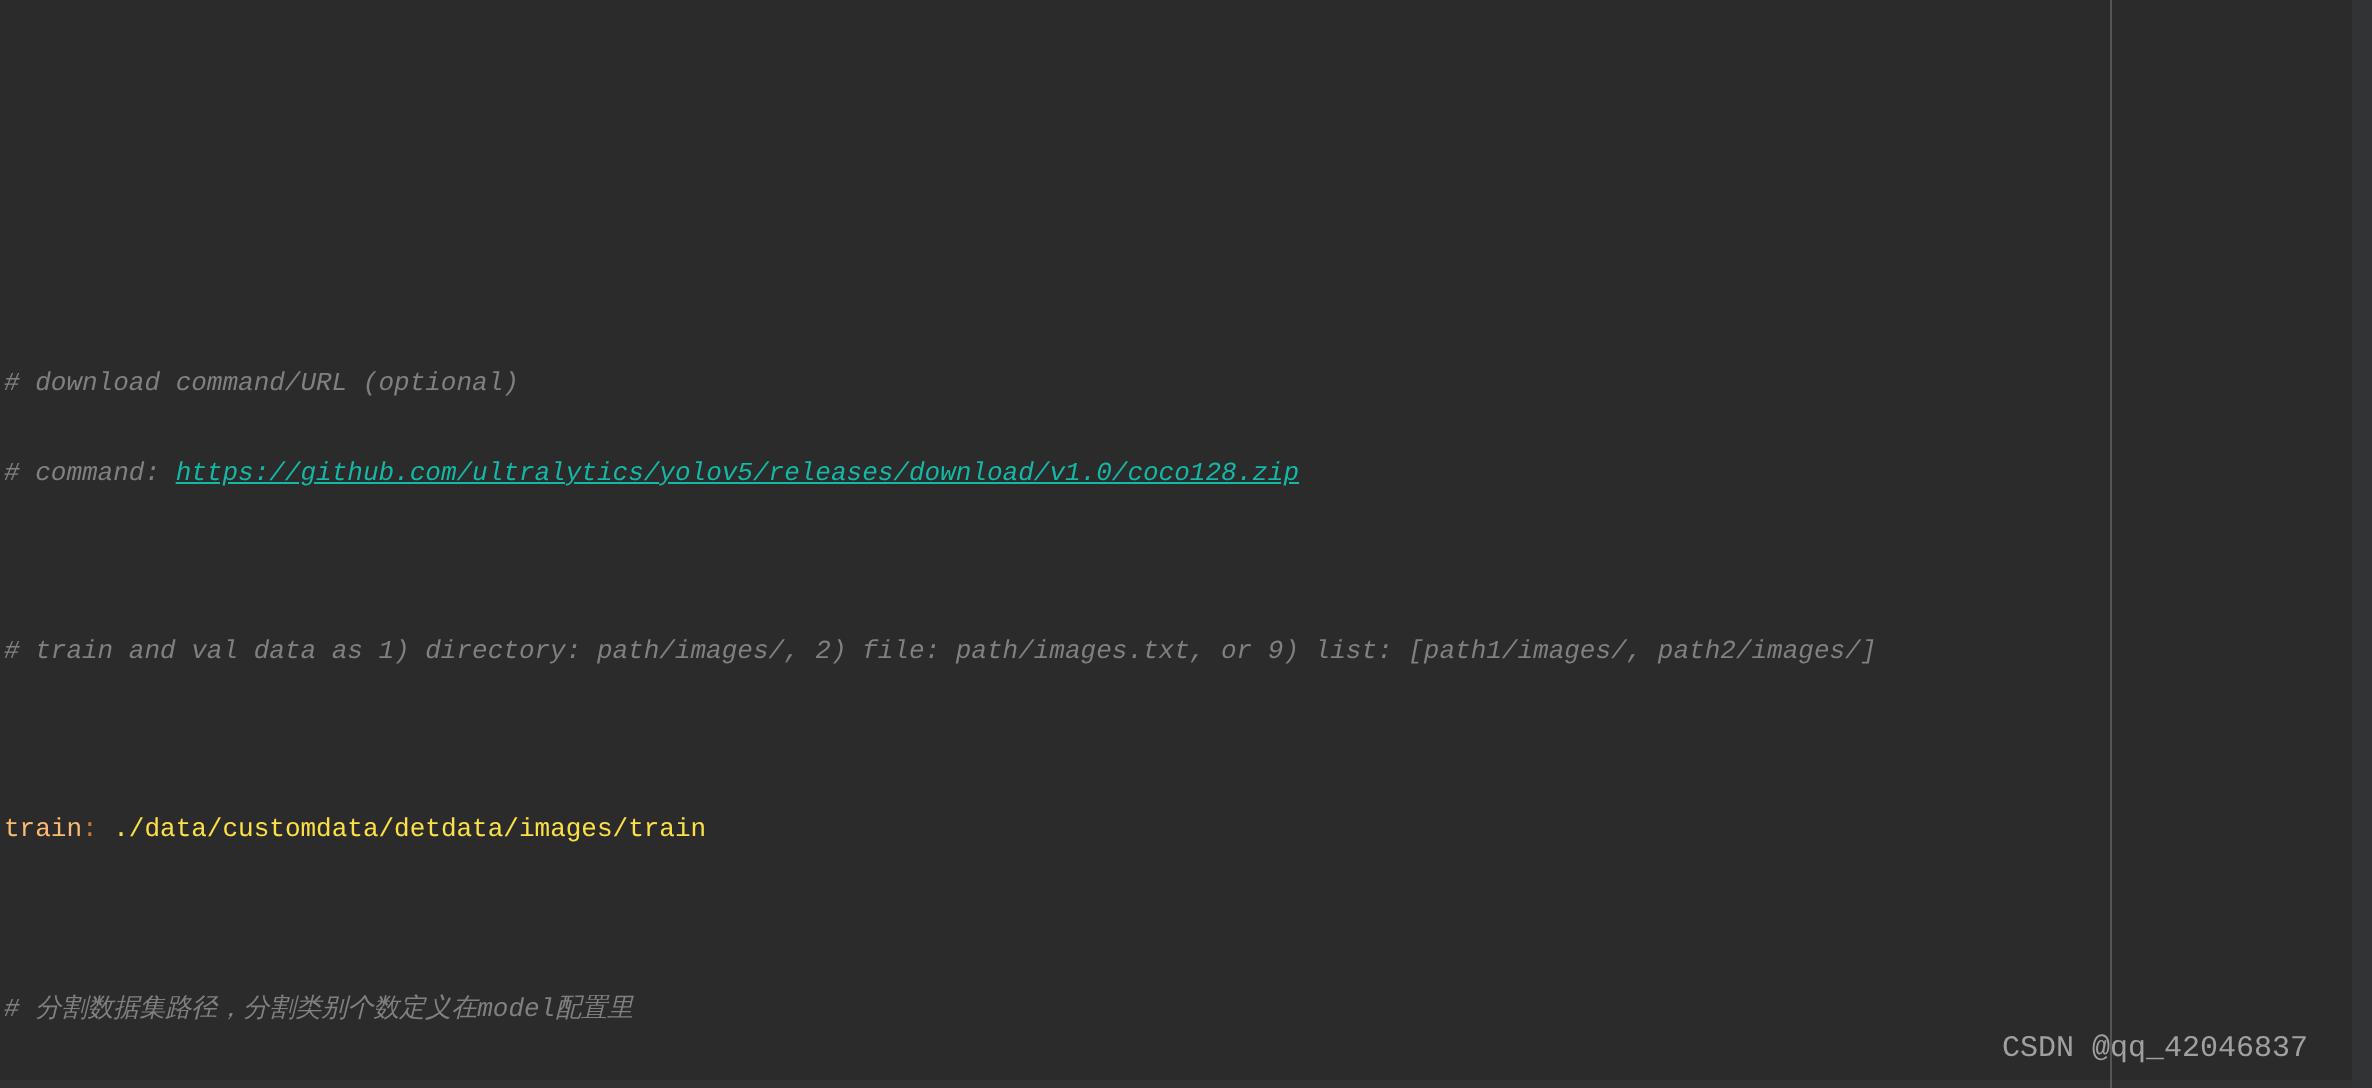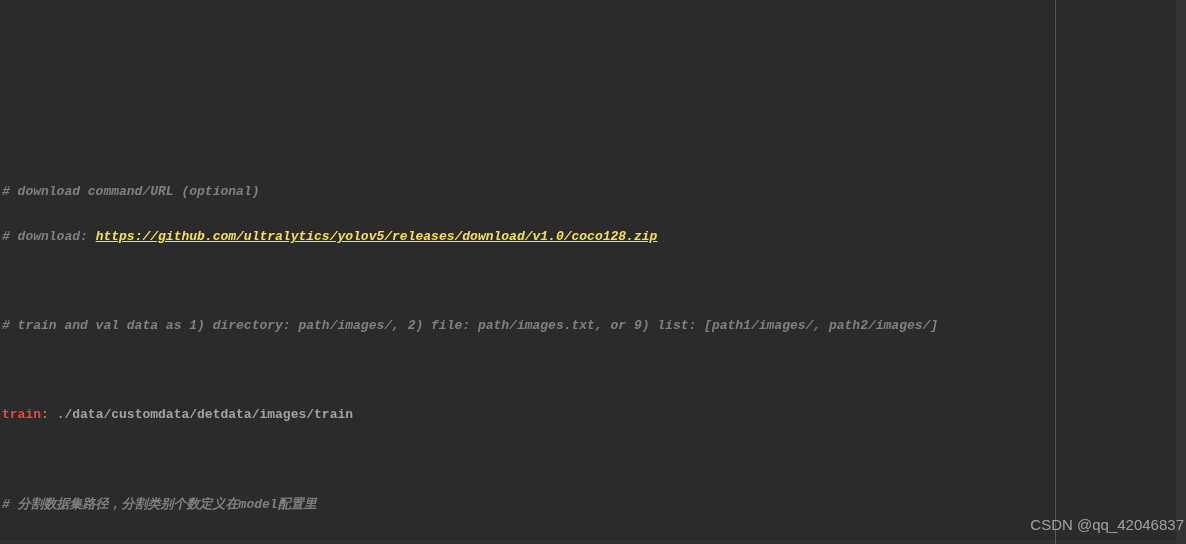--- a/index.html
+++ b/index.html
@@ -13,24 +13,24 @@
   height: 544px;
   overflow: hidden;
   position: relative;
   white-space: pre;
 }
 .editor {
   padding: 3px 0 0 2px;
   position: relative;
 }
 .comment { color: #808080; font-style: italic; }
-.comment-link { color: #fde047; font-style: italic; text-decoration: underline; }
-.key { color: #ef4444; }
+.comment-link { color: #14b8a6; font-style: italic; text-decoration: underline; }
+.key { color: #fdba74; }
 .colon { color: #cc7832; }
-.value { color: #a3a3a3; }
+.value { color: #fde047; }
 .chinese { font-style: italic; }
 .highlight-row {
   position: absolute;
   left: 0;
   right: 0;
   height: 22px;
   background: rgba(255,255,255,0.03);
   z-index: 0;
 }
 .right-gutter {
@@ -45,43 +45,43 @@
 .gutter-strip {
   position: absolute;
   top: 0;
   width: 1px;
   height: 100%;
   background: #555;
   right: 130px;
 }
 .watermark {
   position: absolute;
-  right: 2px;
+  right: 32px;
   bottom: 8px;
   color: #c8c8c8;
   font-style: normal;
-  font-family: Liberation Sans, sans-serif;
+  font-family: Liberation Mono, monospace;
   font-size: 15px;
   opacity: 0.75;
   z-index: 3;
   text-align: center;
 }
-.line { position: relative; z-index: 1; font-weight: bold; }
+.line { position: relative; z-index: 1; }
 </style>
 </head>
 <body>
 
 
 
 <div class="right-gutter"></div>
 <div class="gutter-strip"></div>
 
 <div class="editor">
 <div class="line"><span class="comment"># download command/URL (optional)</span></div>
-<div class="line"><span class="comment"># download: </span><span class="comment-link">https://github.com/ultralytics/yolov5/releases/download/v1.0/coco128.zip</span></div>
+<div class="line"><span class="comment"># command: </span><span class="comment-link">https://github.com/ultralytics/yolov5/releases/download/v1.0/coco128.zip</span></div>
 <div class="line"> </div>
 <div class="line"><span class="comment"># train and val data as 1) directory: path/images/, 2) file: path/images.txt, or 9) list: [path1/images/, path2/images/]</span></div>
 <div class="line"> </div>
 <div class="line"><span class="key">train</span><span class="colon">:</span><span class="value"> ./data/customdata/detdata/images/train</span></div>
 <div class="line"> </div>
 <div class="line"><span class="comment"><span># </span><span class="chinese">分割数据集路径，分割类别个数定义在</span><span>model</span><span class="chinese">配置里</span></span></div>
 
 
 
 

